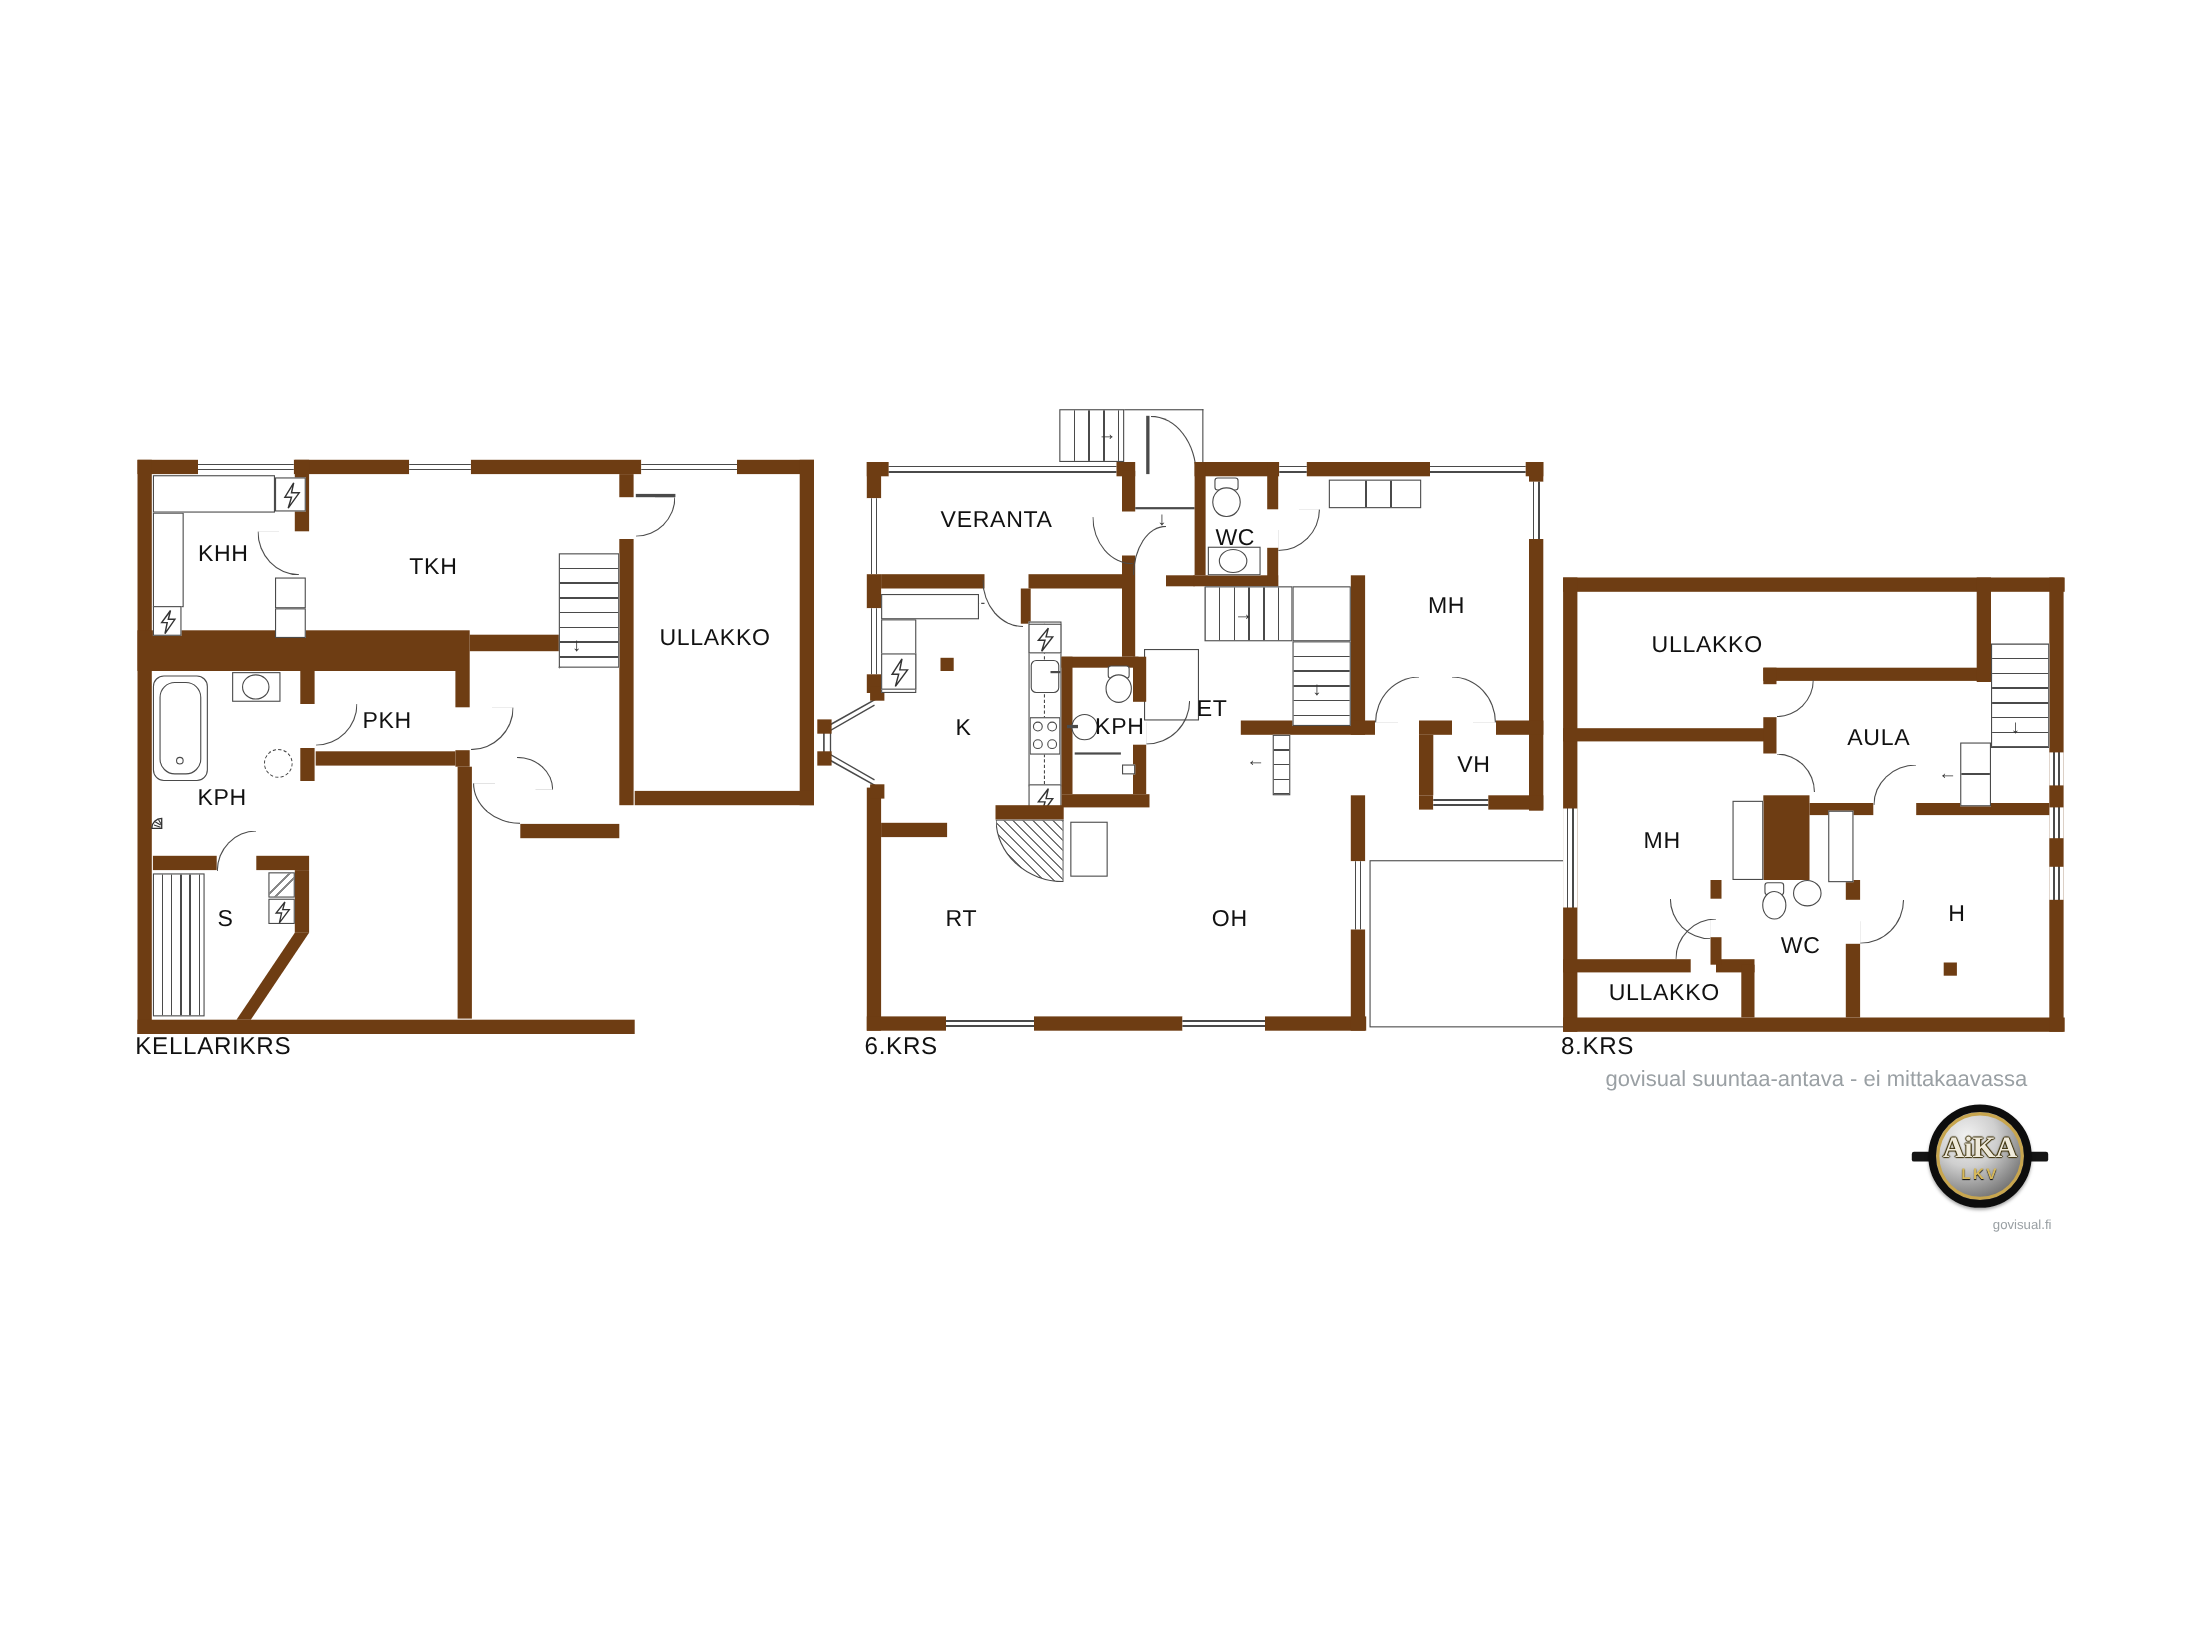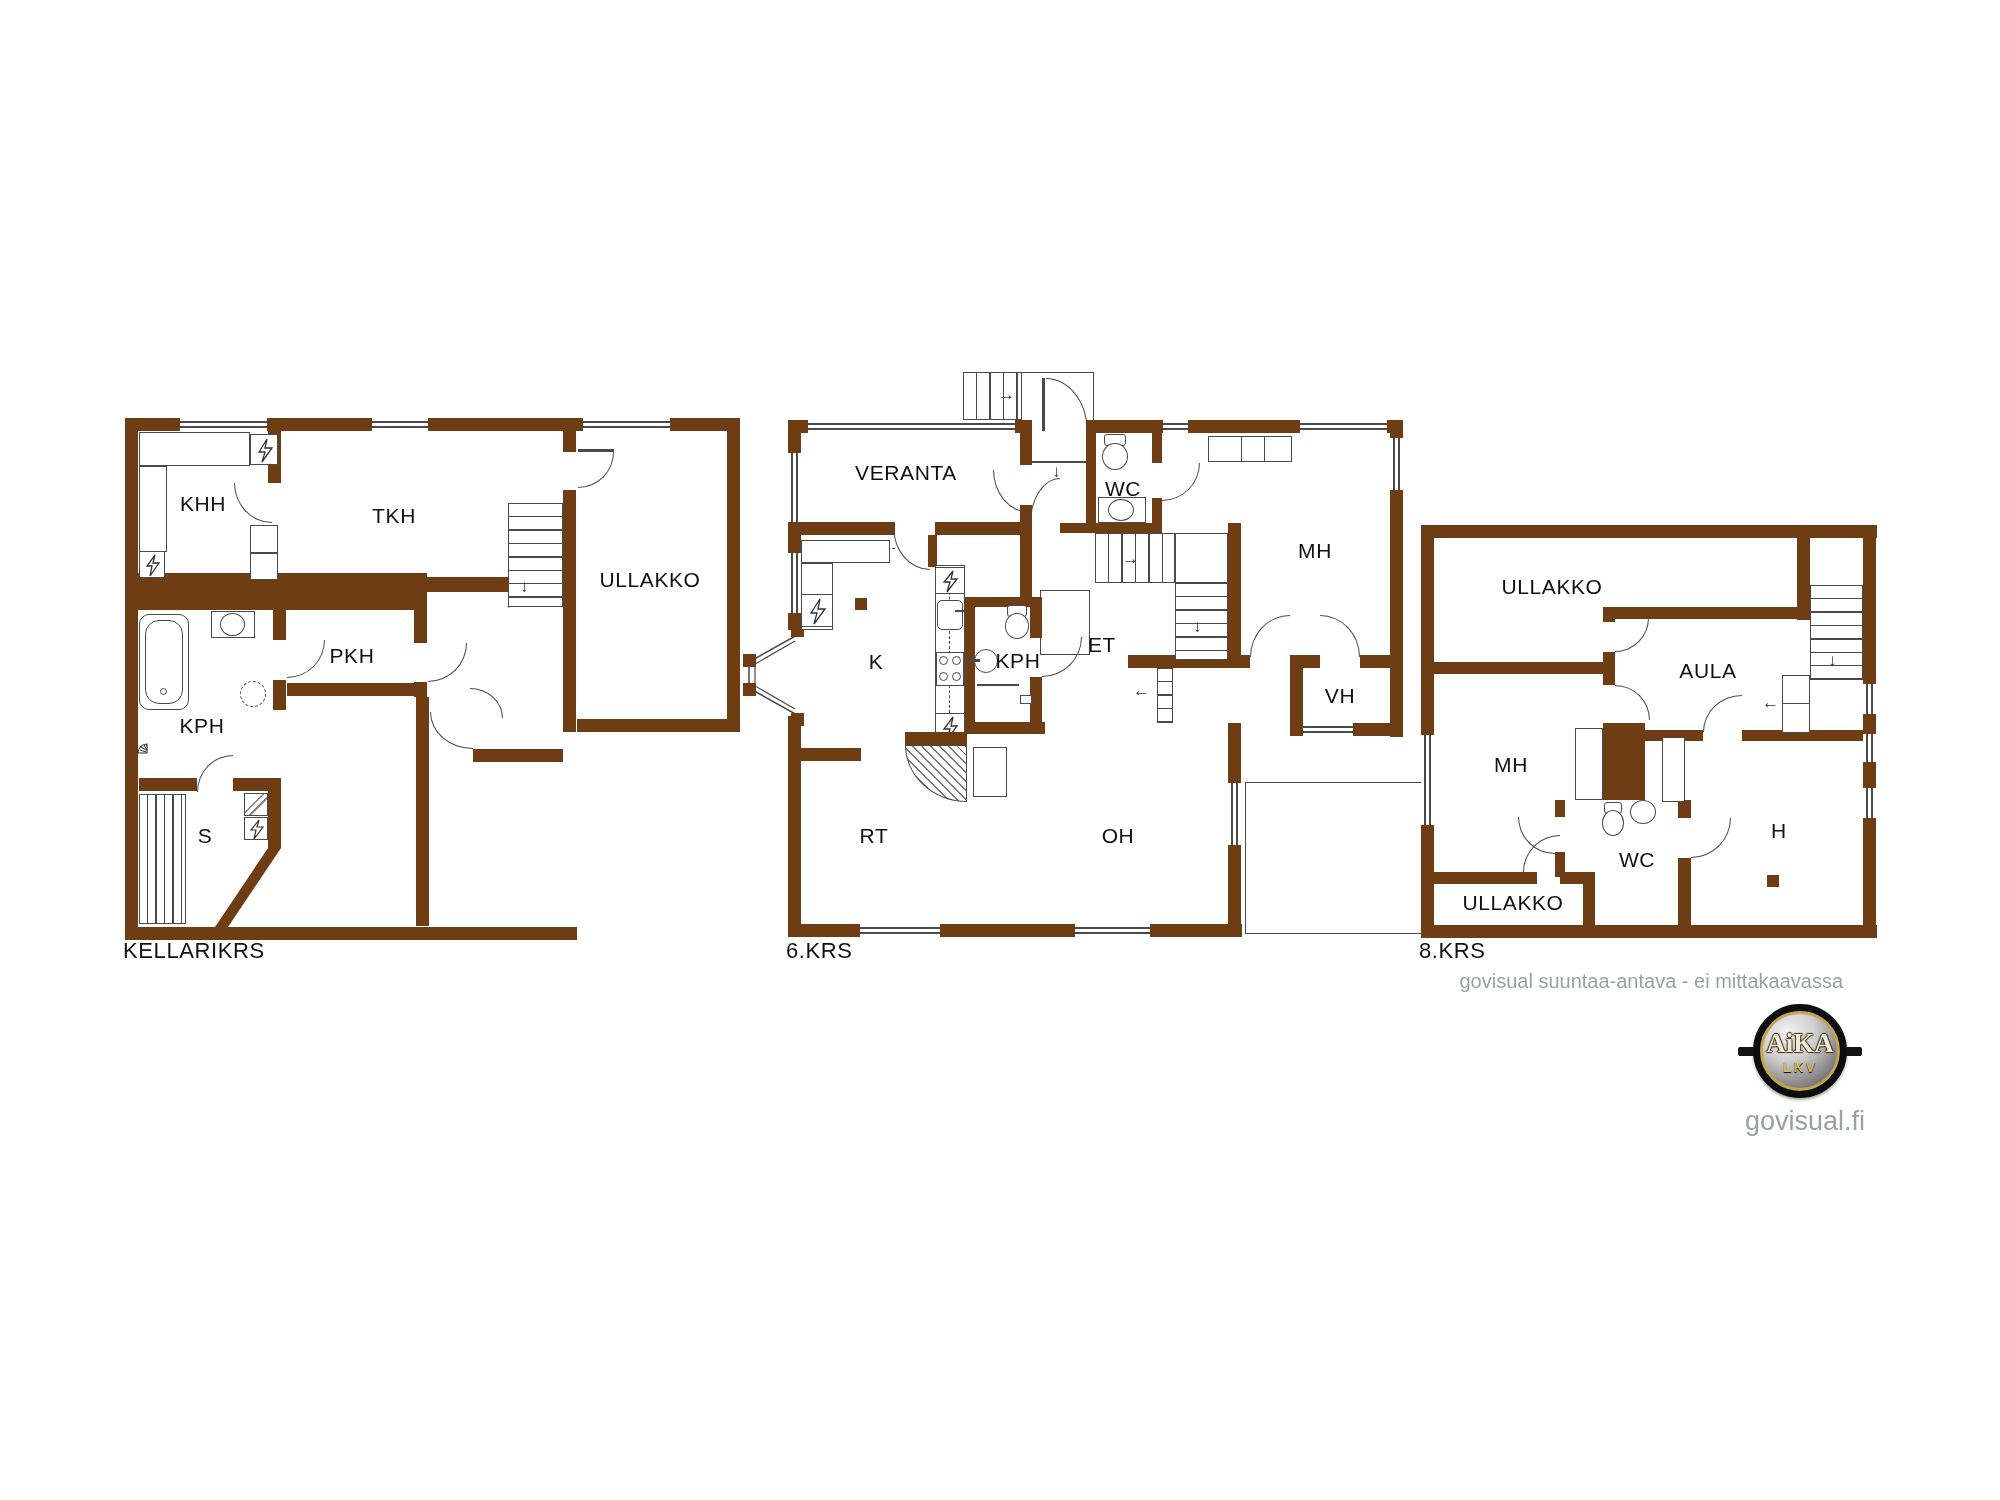--- a/index.html
+++ b/index.html
@@ -346,15 +346,15 @@
     <div class="title" style="left:1419px;top:938px">8.KRS</div>
   </div>
 
   <div class="muted" style="position:absolute;right:157px;top:970px;font-size:20px;">govisual suuntaa-antava - ei mittakaavassa</div>
   <div class="bar" style="left:1738px;top:1047px;width:20px;"></div>
   <div class="bar" style="left:1842px;top:1047px;width:20px;"></div>
   <div class="badge">
     <div class="badge-name">AiKA</div>
     <div class="badge-sub">LKV</div>
   </div>
-  <div class="muted" style="position:absolute;right:135px;top:1106px;font-size:27px;">govisual.fi</div>
+  <div class="muted" style="position:absolute;right:135px;top:1106px;font-size:12px;">govisual.fi</div>
 
 </div>
 
 </body></html>

